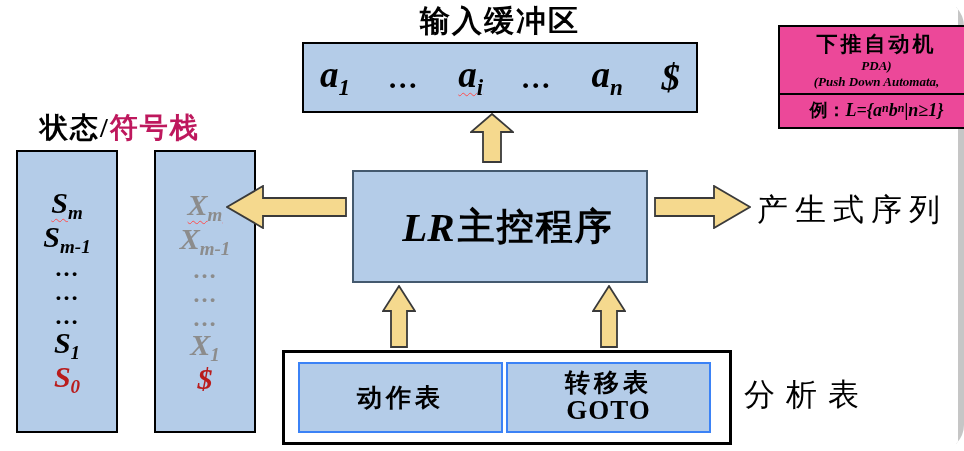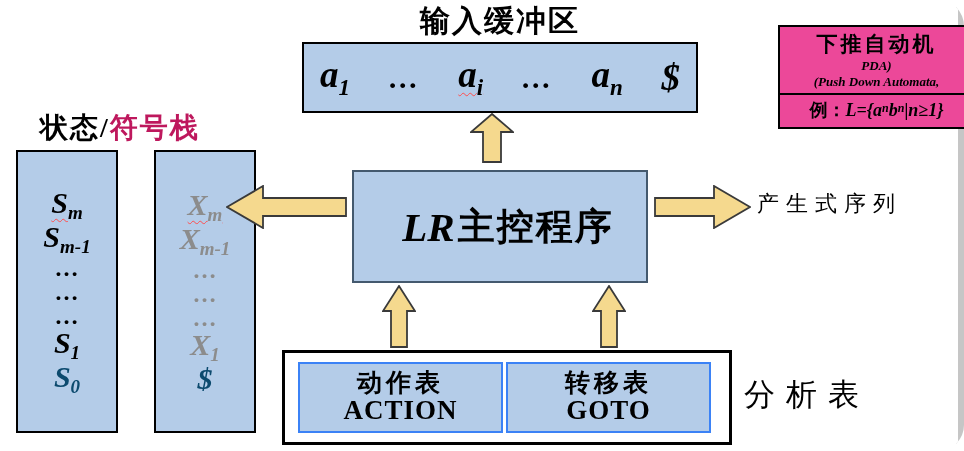--- a/index.html
+++ b/index.html
@@ -27,41 +27,41 @@
   .stack-title { left:40px; top:109px; font-size:28px; font-weight:bold; letter-spacing:2px; white-space:nowrap; }
   .stack-title .gray { color:#be185d; }
   .stack-col { top:150px; width:102px; height:283px; background:#b4cce8; border:2px solid #000000;
     display:flex; flex-direction:column; justify-content:center; align-items:center;
     font-size:30px; font-weight:bold; font-style:italic; padding:2px 0; }
   .stack-left { left:16px; }
   .stack-right { left:122px; color:#8c8c8c;margin-left:32px; }
   .srow { line-height:1; white-space:nowrap; }
   .srow sub { font-size:19px; vertical-align:-6px; }
   .srow.dots-row { font-size:24px; font-style:normal; letter-spacing:1px; }
-  .red { color:#0c4a6e; }
+  .red { color:#b91c1c; }
 
   
   .lr-box { left:352px; top:170px; width:296px; height:113px;
     background:#b4cce8; border:2px solid #44596e;
     display:flex; align-items:center; justify-content:center;
     font-weight:bold; font-size:37px; letter-spacing:2px; white-space:nowrap;padding-left:16px; }
   .lr-box .latin { font-style:italic; font-size:41px; margin-right:3px; letter-spacing:0; }
 
   
   .analysis-outer { left:282px; top:350px; width:450px; height:95px; background:#ffffff; border:3px solid #000; }
   .sub-table { top:362px; width:205px; height:71px; background:#b4cce8; border:2px solid #3b82f6;
     display:flex; flex-direction:column; align-items:center; justify-content:center;
     line-height:1.08; text-align:center; }
   .action-box { left:298px; }
   .goto-box { left:506px; }
   .sub-table .cn { font-size:25px; font-weight:bold; letter-spacing:4px; white-space:nowrap; }
   .sub-table .en { font-size:27px; font-weight:bold; letter-spacing:1px; white-space:nowrap; }
 
   .analysis-label { left:744px; top:374px; font-size:31px; letter-spacing:11px; white-space:nowrap; }
-  .right-label { left:757px; top:189px; font-size:22px; letter-spacing:7px; white-space:nowrap; }
+  .right-label { left:757px; top:189px; font-size:31px; letter-spacing:7px; white-space:nowrap; }
 
   
   .pda-box { left:778px; top:25px; width:197px; background:#ec4899; border:2px solid #000; }
   .pda-top { border-bottom:2px solid #000; text-align:center; padding:3px 2px 4px; }
   .pda-title { font-size:21px; font-weight:bold; letter-spacing:3px; white-space:nowrap; }
   .pda-sub { font-size:13px; font-weight:bold; font-style:italic; line-height:1.2; }
   .pda-ex { text-align:center; font-size:18px; font-weight:bold; padding:3px 17px 5px; white-space:nowrap; }
   .pda-ex .formula { font-style:italic; }
   .pda-ex sup { font-size:12px; vertical-align:4px; }
 
@@ -144,21 +144,20 @@
     <svg width="34" height="63" viewBox="0 0 34 63">
         <polygon points="17,1 33,26 25,26 25,62 9,62 9,26 1,26" fill="#f5d98e" stroke="#3a3a3a" stroke-width="1.8"></polygon>
       </svg>
   </div>
 
   <div class="abs right-label">产生式序列</div>
 
   <div class="abs analysis-outer"></div>
   <div class="abs sub-table action-box">
     <div class="cn">动作表</div>
-    <div class="en">ACTION</div>
   </div>
   <div class="abs analysis-label">分析表</div>
   <div class="abs sub-table goto-box">
     <div class="cn">转移表</div>
     <div class="en">GOTO</div>
   </div>
 
   <div class="abs pda-box">
     <div class="pda-top">
       <div class="pda-title">下推自动机</div>

